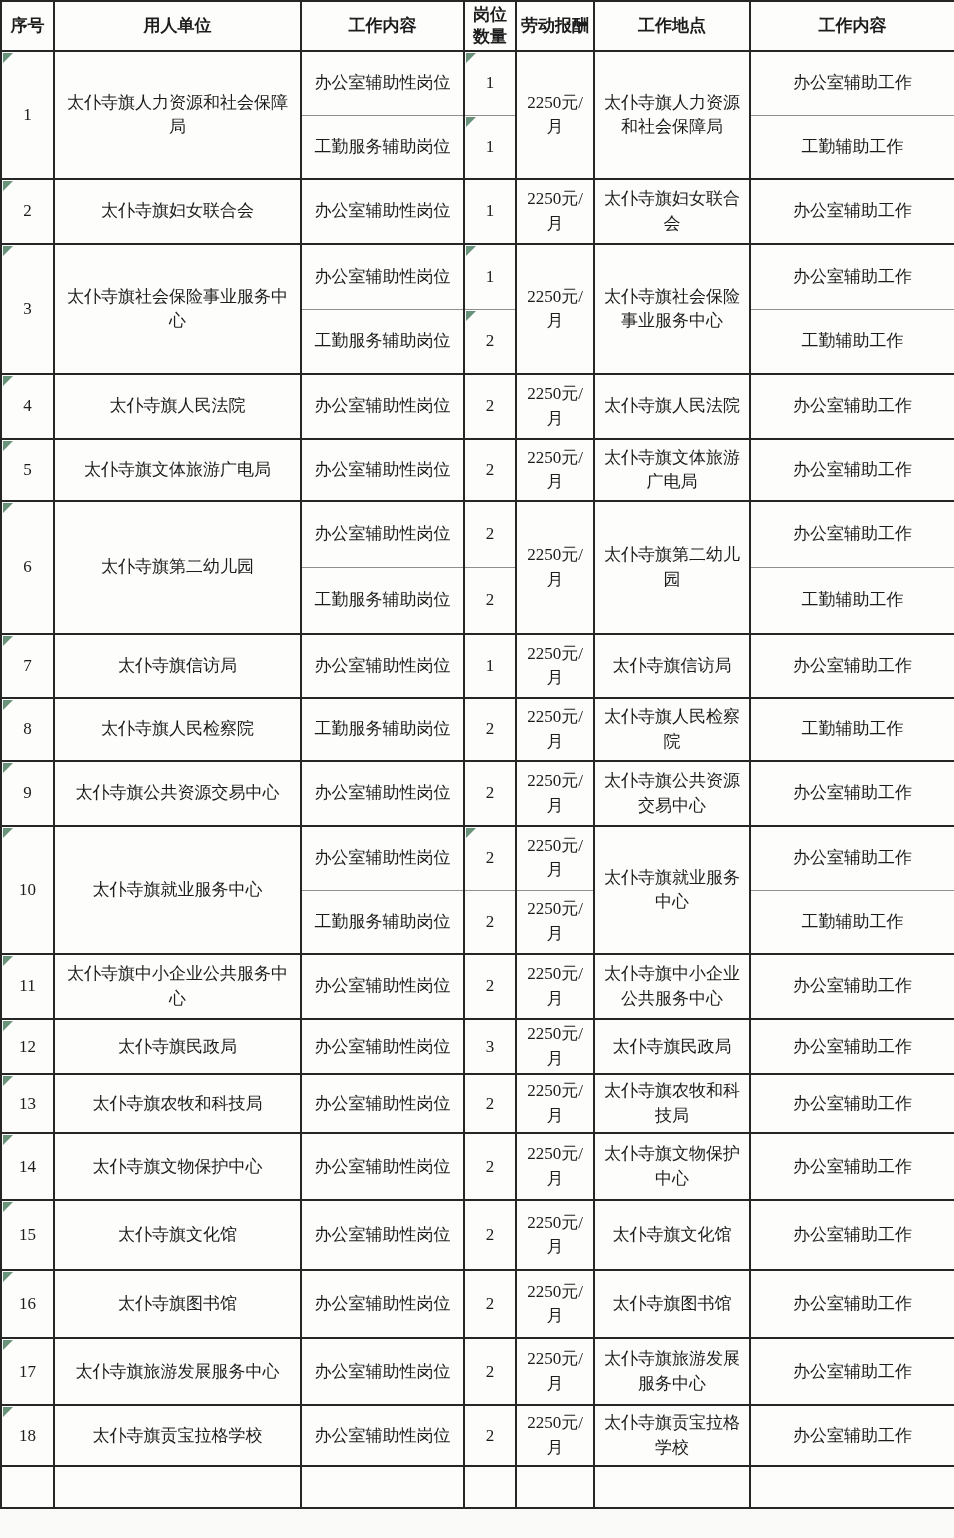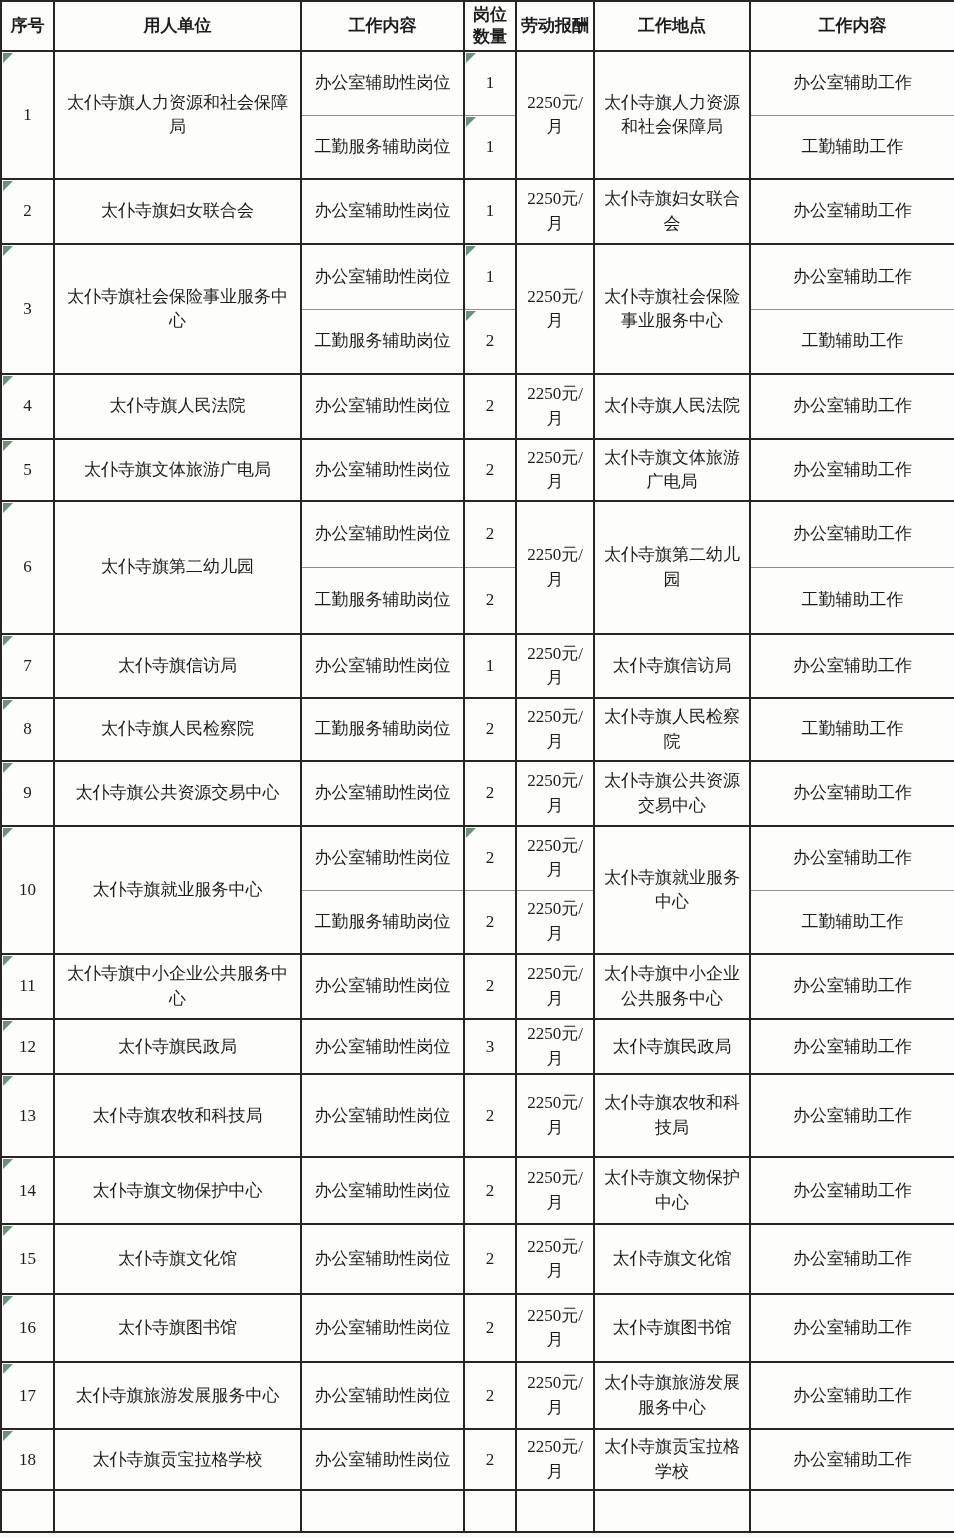--- a/index.html
+++ b/index.html
@@ -195,21 +195,21 @@
         </tr>
         <tr class="rowstart" style="height: 47px;">
           <td class="num-font flag">12</td>
           <td>太仆寺旗民政局</td>
           <td>办公室辅助性岗位</td>
           <td class="num-font">3</td>
           <td class="num-font">2250元/月</td>
           <td>太仆寺旗民政局</td>
           <td>办公室辅助工作</td>
         </tr>
-        <tr class="rowstart" style="height: 83px; padding-left: 19px;">
+        <tr class="rowstart" style="height: 59px; padding-left: 19px;">
           <td class="num-font flag">13</td>
           <td>太仆寺旗农牧和科技局</td>
           <td>办公室辅助性岗位</td>
           <td class="num-font">2</td>
           <td class="num-font">2250元/月</td>
           <td>太仆寺旗农牧和科技局</td>
           <td>办公室辅助工作</td>
         </tr>
         <tr class="rowstart" style="height: 67px;">
           <td class="num-font flag">14</td>

